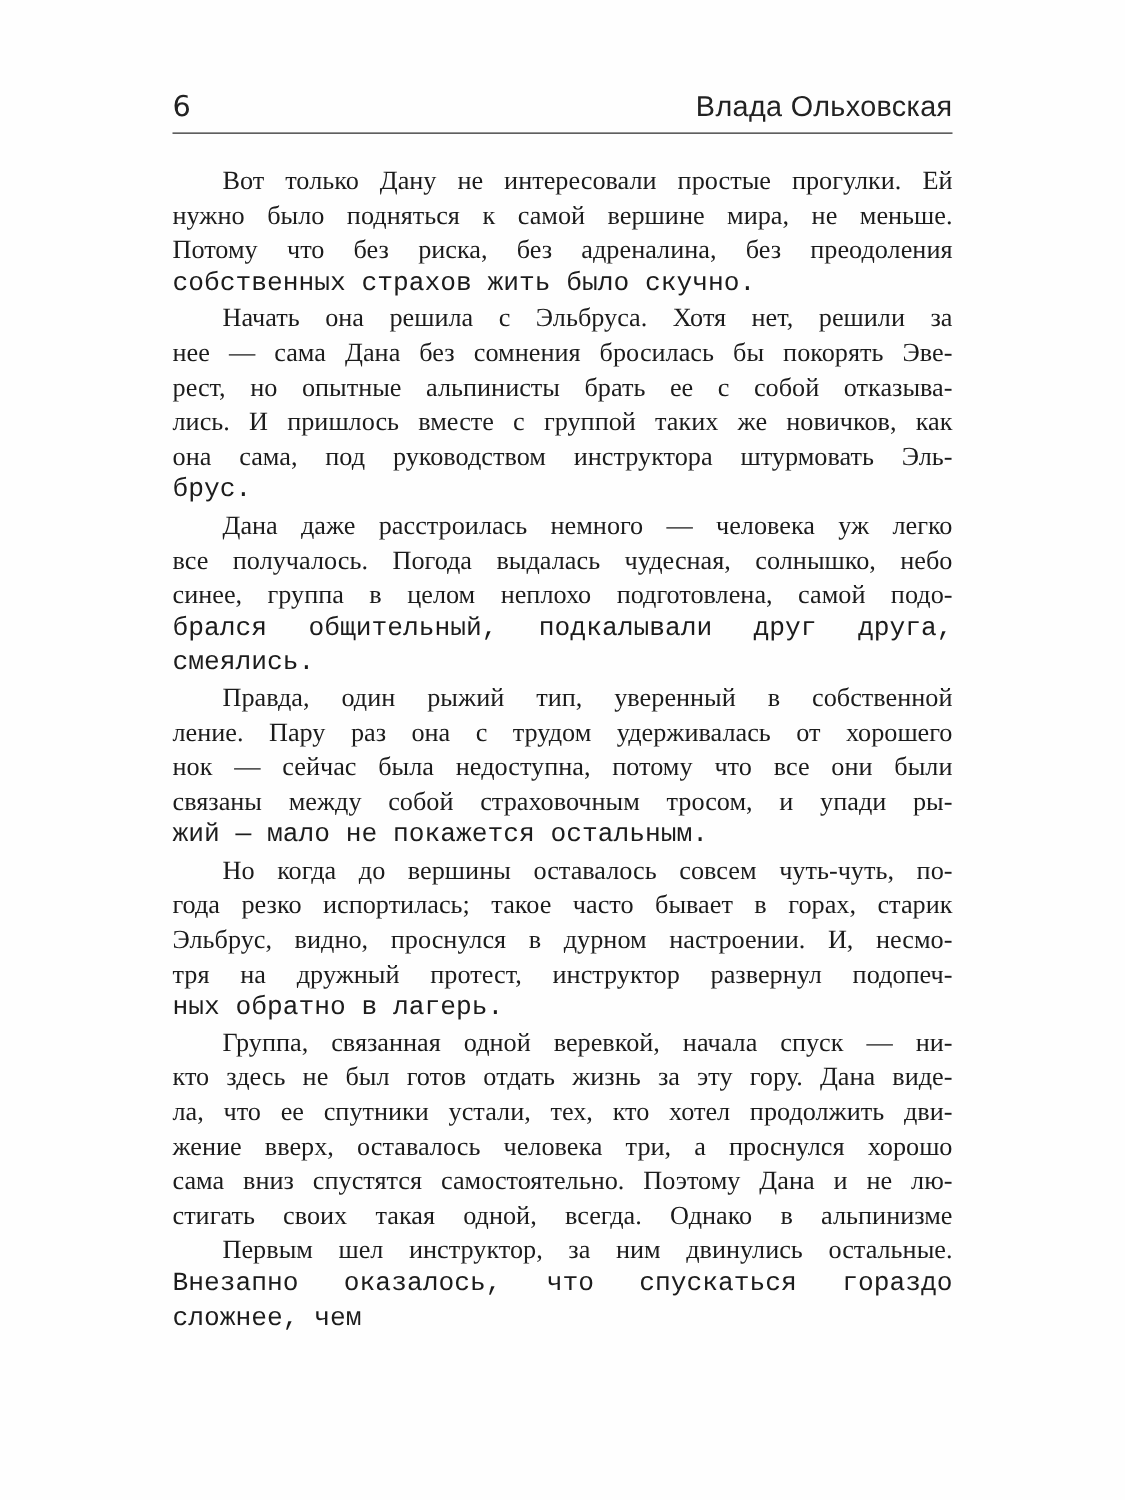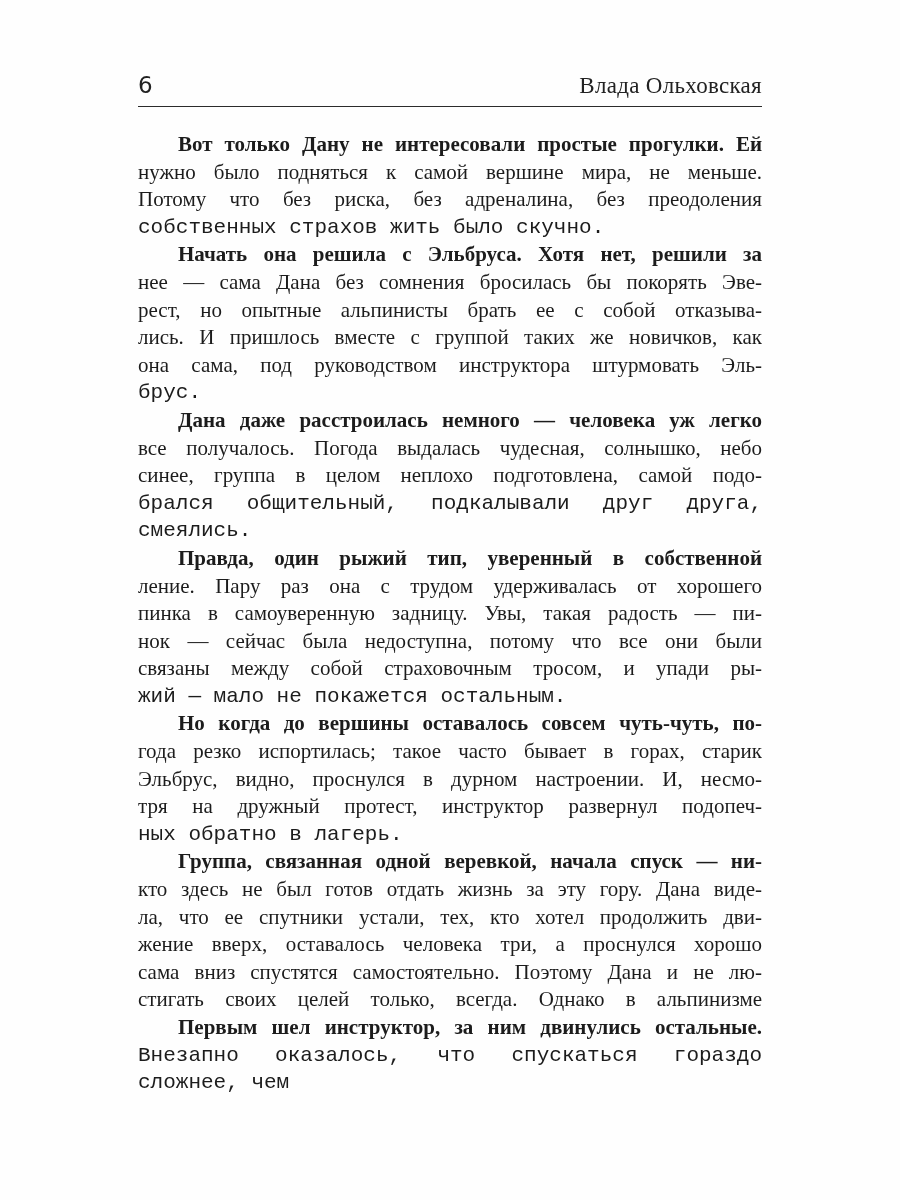--- a/index.html
+++ b/index.html
@@ -27,21 +27,21 @@
     align-items: baseline;
     font-size: 23px;
     color: #222222;
   }
   .page-number {
     font-family: "DejaVu Sans", sans-serif;
     font-size: 23px;
     letter-spacing: 0.5px;
   }
   .author-name {
-    font-family: Liberation Serif, serif;
+    font-family: Liberation Sans, sans-serif;
     font-size: 23px;
     letter-spacing: 0.3px;
   }
   .header-rule {
     position: absolute;
     left: 138px;
     top: 106px;
     width: 624px;
     height: 0;
     border: none;
@@ -56,21 +56,21 @@
     line-height: 27.6px;
     color: #1c1c1c;
   }
   .para { margin: 0; }
   .line {
     display: block;
     text-align: justify;
     text-align-last: justify;
     white-space: normal;
   }
-  .line.first { padding-left: 40px; font-weight: bold; }
+  .line.first { padding-left: 40px; }
   .line.last { text-align-last: left; font-family: Liberation Mono, monospace; }
 </style>
 </head>
 <body>
 
 <div class="page">
   <div class="running-header">
     <span class="page-number">6</span>
     <span class="author-name">Влада Ольховская</span>
   </div>
@@ -92,38 +92,37 @@
       </p>
       <p class="para">
         <span class="line first">Дана даже расстроилась немного — человека уж легко</span>
         <span class="line">все получалось. Погода выдалась чудесная, солнышко, небо</span>
         <span class="line">синее, группа в целом неплохо подготовлена, самой подо-</span>
         <span class="line last">брался общительный, подкалывали друг друга, смеялись.</span>
       </p>
       <p class="para">
         <span class="line first">Правда, один рыжий тип, уверенный в собственной</span>
         <span class="line">ление. Пару раз она с трудом удерживалась от хорошего</span>
-        <span class="line">пинка в самоуверенную задницу. Увы, такая радость — пи-</span>
         <span class="line">нок — сейчас была недоступна, потому что все они были</span>
         <span class="line">связаны между собой страховочным тросом, и упади ры-</span>
         <span class="line last">жий — мало не покажется остальным.</span>
       </p>
       <p class="para">
         <span class="line first">Но когда до вершины оставалось совсем чуть-чуть, по-</span>
         <span class="line">года резко испортилась; такое часто бывает в горах, старик</span>
         <span class="line">Эльбрус, видно, проснулся в дурном настроении. И, несмо-</span>
         <span class="line">тря на дружный протест, инструктор развернул подопеч-</span>
         <span class="line last">ных обратно в лагерь.</span>
       </p>
       <p class="para">
         <span class="line first">Группа, связанная одной веревкой, начала спуск — ни-</span>
         <span class="line">кто здесь не был готов отдать жизнь за эту гору. Дана виде-</span>
         <span class="line">ла, что ее спутники устали, тех, кто хотел продолжить дви-</span>
         <span class="line">жение вверх, оставалось человека три, а проснулся хорошо</span>
         <span class="line">сама вниз спустятся самостоятельно. Поэтому Дана и не лю-</span>
-        <span class="line">стигать своих целей только, всегда. Однако в альпинизме</span>
+        <span class="line">стигать своих такая одной, всегда. Однако в альпинизме</span>
       </p>
       <p class="para">
         <span class="line first">Первым шел инструктор, за ним двинулись остальные.</span>
         <span class="line last">Внезапно оказалось, что спускаться гораздо сложнее, чем</span>
       </p>
     </main>
 </div>
 
 </body></html>

